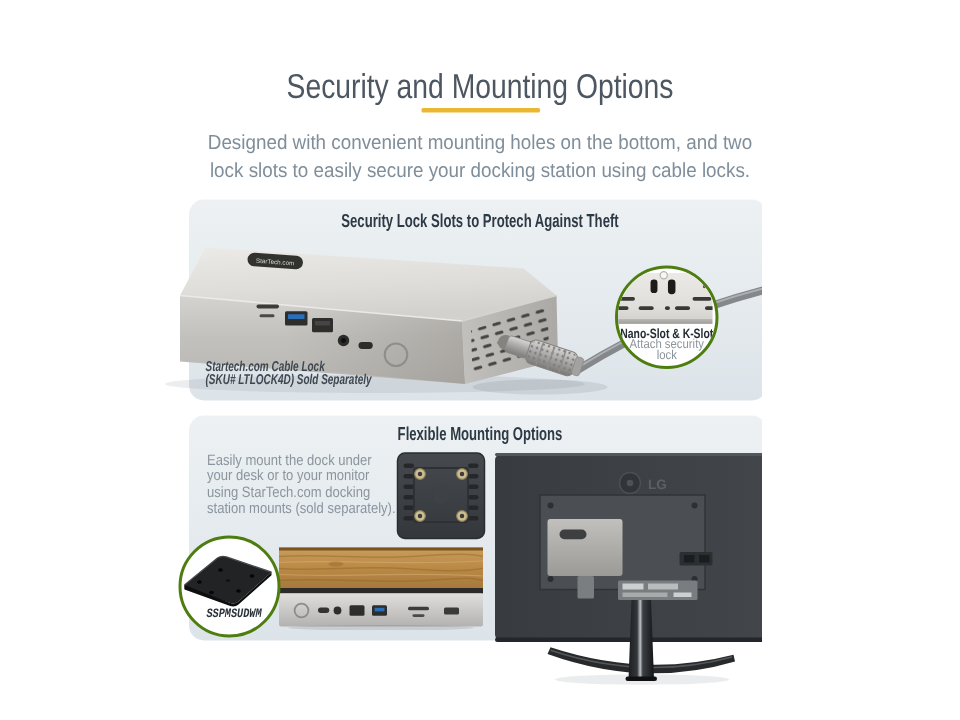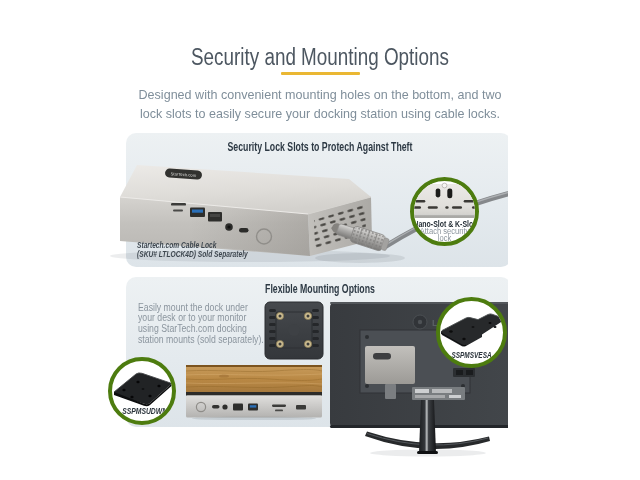--- a/index.html
+++ b/index.html
@@ -64,28 +64,28 @@
   .mount-body {
     left: 138px; top: 302.5px;
     font-size: 10px; line-height: 10.75px;
     color: #8b959e;
     white-space: pre-line;
     transform: scaleX(0.87); transform-origin: left top;
   }
 
   
   .callout {
-    border: 4px solid #4d7c0f;
+    border: 2px solid #4d7c0f;
     border-radius: 50%;
     background: #ffffff;
     overflow: hidden;
   }
   .callout-lock  { left: 410px; top: 176.5px; width: 69px; height: 69px; }
   .callout-vesa  { left: 436px; top: 297px;   width: 71px; height: 71px; }
-  .callout-udwm  { left: 108px; top: 357px;   width: 68px; height: 68px; }
+  .callout-udwm  { left: 119px; top: 357px;   width: 68px; height: 68px; font-family: Liberation Mono, monospace; }
   .callout svg { position: absolute; left: 0; top: 0; }
   .co-title {
     position: absolute; left: -50px; right: -50px;
     text-align: center; white-space: nowrap;
     font-size: 9px; font-weight: 700; color: #232c34;
     transform: scaleX(0.77);
   }
   .co-sub {
     position: absolute; left: -50px; right: -50px;
     text-align: center;
@@ -386,35 +386,20 @@
 
     <g>
       <ellipse cx="103" cy="157" rx="58" ry="3.5" fill="rgba(60,70,80,0.10)"></ellipse>
       <path d="M 40,140 Q 104,163 165,145 L 164,140.5 Q 104,156 42,135.5 Z" fill="#27292b"></path>
       <path d="M 42,137.5 Q 104,158 163,142" fill="none" stroke="#54585c" stroke-width="1"></path>
       <polygon points="96,104 109,104 111,157 94,157" fill="url(#neck)"></polygon>
       <rect x="92" y="155" width="21" height="3" rx="1.5" fill="#0f1012"></rect>
     </g>
   </svg>
 
-  <div class="abs callout callout-vesa z2">
-    <svg width="65" height="65" viewBox="0 0 65 65">
-      <g>
-        <path d="M 1,32 Q 0.5,30.5 2,29.5 L 26,17 Q 28,16 30,16.6 L 38,18.6 L 48,13.5 Q 50,12.5 52,13.2 L 63,17 Q 65,17.8 64,19.2 L 42,33.5 L 42,36 L 26,45 Q 24,46 22,45.3 L 2,34 Z" fill="#27292b"></path>
-        <path d="M 2,29.5 L 26,17 Q 28,16 30,16.6 L 38,18.6 L 48,13.5 Q 50,12.5 52,13.2 L 63,17" fill="none" stroke="#4e5254" stroke-width="0.9"></path>
-        <path d="M 1,32 L 22,44 Q 24,45 26,44.3" fill="none" stroke="#0c0d0e" stroke-width="1"></path>
-        <ellipse cx="11" cy="30.5" rx="1.7" ry="1.2" fill="#0b0b0c"></ellipse>
-        <ellipse cx="24" cy="38" rx="1.7" ry="1.2" fill="#0b0b0c"></ellipse>
-        <ellipse cx="50" cy="22" rx="1.5" ry="1.1" fill="#0b0b0c"></ellipse>
-        <ellipse cx="55" cy="26" rx="1.5" ry="1.1" fill="#0b0b0c"></ellipse>
-        <ellipse cx="33" cy="26" rx="1.5" ry="1.1" fill="#131415"></ellipse>
-      </g>
-    </svg>
-    <div class="co-label">SSPMSVESA</div>
-  </div>
 
   <div class="abs callout callout-udwm z2">
     <svg width="62" height="62" viewBox="0 0 62 62">
       <g>
         <path d="M 2,31 L 24,13 Q 26.5,11.2 30,12.3 L 60,22.5 L 38,42 Q 35.5,44 32,42.8 L 2,33.5 Z" fill="#212325"></path>
         <path d="M 2,31 L 2,34 L 32,44.8 Q 35.5,46 38,44 L 60,24.5 L 60,22.5 L 38,42 Q 35.5,44 32,42.8 Z" fill="#0d0e0f"></path>
         <path d="M 2,31 L 24,13 Q 26.5,11.2 30,12.3 L 60,22.5" fill="none" stroke="#474a4c" stroke-width="0.9"></path>
         <ellipse cx="12" cy="29" rx="1.6" ry="1.2" fill="#060607"></ellipse>
         <ellipse cx="20" cy="36" rx="1.6" ry="1.2" fill="#060607"></ellipse>
         <ellipse cx="26" cy="21" rx="1.6" ry="1.2" fill="#060607"></ellipse>

